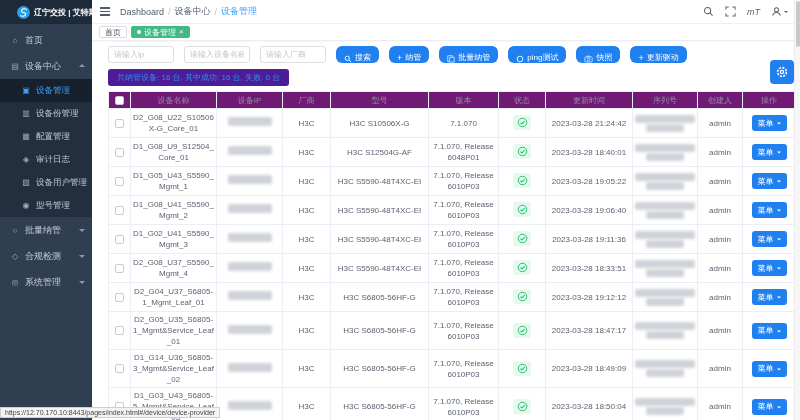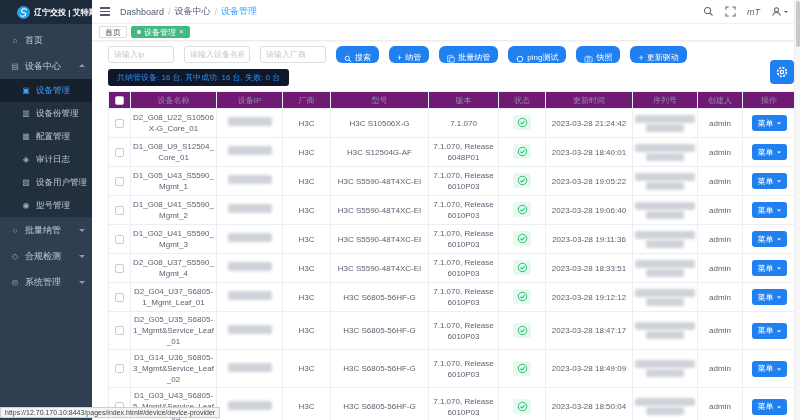--- a/index.html
+++ b/index.html
@@ -46,21 +46,21 @@
 
   
   .content { position:absolute; left:92px; top:41px; right:0; bottom:0; background:#fff; padding:5px 5px 4px 16px; }
   .filter-row { display:flex; align-items:center; gap:10px; }
   .f-input { width:66px; height:17px; border:1px solid #dcdee2; border-radius:3px; font-size:8px;
     padding:0 5px; color:#515a6e; font-family:"Liberation Sans",sans-serif; }
   .f-input::placeholder { color:#c0c4cc; }
   .btn { height:17px; border:none; border-radius:6px; background:#2080f0; color:#fff; font-size:8px;
     padding:0 8px; display:inline-flex; align-items:flex-end; gap:3px; cursor:pointer; font-family:"Liberation Sans",sans-serif; }
   .btn .plus { font-size:9px; line-height:1; }
-  .stats-pill { display:inline-block; margin-top:6px; background:#0f172a; border-radius:3px;
+  .stats-pill { display:inline-block; margin-top:6px; background:#4c1d95; border-radius:3px;
     color:#2d8cf0; font-size:8px; padding:3px 9px; }
 
   
   table { border-collapse:collapse; table-layout:fixed; width:687px; margin-top:5px; }
   th, td { border:1px solid #ebeef5; font-size:8px; text-align:center; line-height:11px; padding:2px 2px; overflow:hidden; }
   th { color:#8a919f; font-weight:normal; height:17px; background:#701a75; }
   td { color:#5b6270; height:29px; word-wrap:break-word; }
   .chk { width:9px; height:9px; appearance:none; -webkit-appearance:none; border:1px solid #c8cbd0;
     border-radius:2px; background:#fff; vertical-align:middle; cursor:pointer; }
   .blur-blob { display:inline-block; background:#cfd3d9; filter:blur(1.5px); border-radius:2px; }

